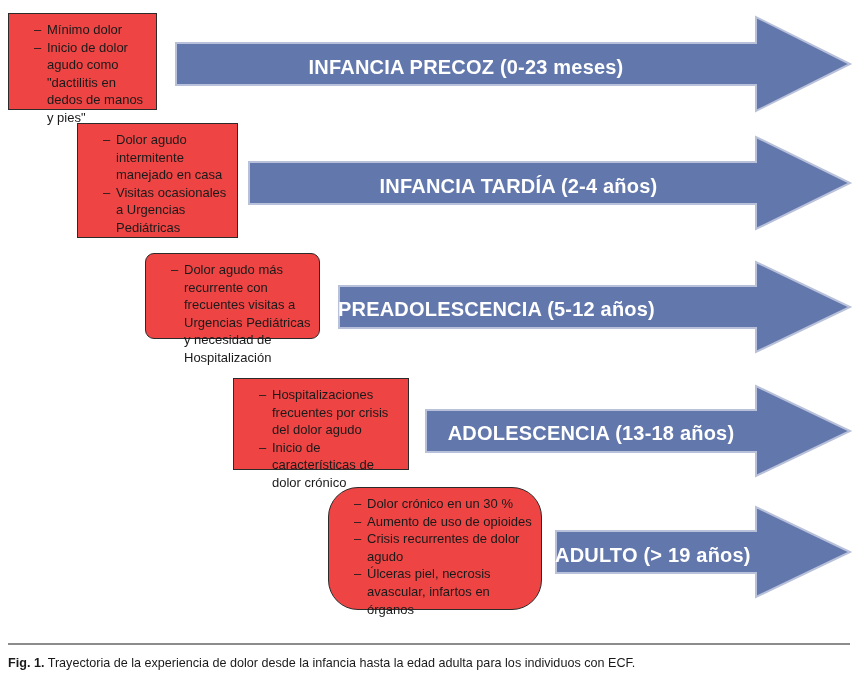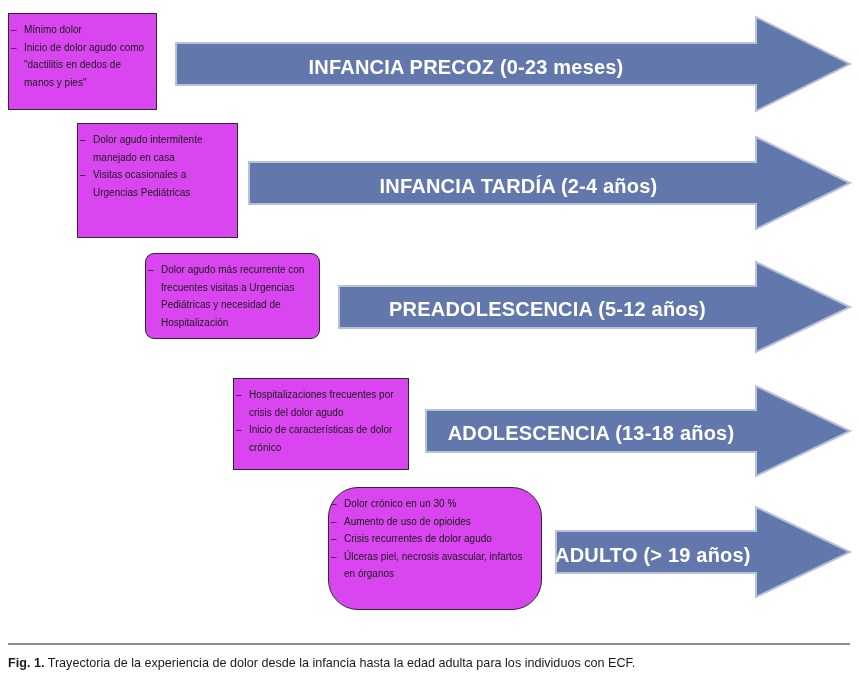--- a/index.html
+++ b/index.html
@@ -18,23 +18,23 @@
     position: relative;
     width: 858px;
     height: 692px;
   }
 
   
   .callout {
     position: absolute;
     box-sizing: border-box;
     border: 1.4px solid #2b2b2b;
-    background: #d946ef;
-    padding: 7px 8px 7px 2px;
-    font-size: 10px;
+    background: #ef4444;
+    padding: 7px 8px 7px 25px;
+    font-size: 13px;
     line-height: 17.6px;
     color: #1a1a1a;
     z-index: 3;
   }
   .callout ul {
     margin: 0;
     padding: 0;
     list-style: none;
   }
   .callout li {
@@ -132,21 +132,21 @@
     <ul>
       <li>Dolor agudo más recurrente con frecuentes visitas a Urgencias Pediátricas y necesidad de Hospitalización</li>
     </ul>
   </div>
 
   <div class="arrow" style="left:338px; top:261px; width:513px; height:92px;">
     <svg viewBox="0 0 513 92" preserveAspectRatio="none">
       <polygon points="1,25 418,25 418,1 512,46 418,91 418,67 1,67" fill="#6277ac" stroke="#b8c0da" stroke-width="2"></polygon>
     </svg>
   </div>
-  <div class="arrow-label" style="left:338px; top:298px; width:419px; text-align:center;">PREADOLESCENCIA (5-12 años)</div>
+  <div class="arrow-label" style="left:338px; top:298px; width:419px; text-align:left;">PREADOLESCENCIA (5-12 años)</div>
 
   <div class="callout" style="left:233px; top:378px; width:176px; height:92px;">
     <ul>
       <li>Hospitalizaciones frecuentes por crisis del dolor agudo</li>
       <li>Inicio de características de dolor crónico</li>
     </ul>
   </div>
 
   <div class="arrow" style="left:425px; top:385px; width:426px; height:92px;">
     <svg viewBox="0 0 426 92" preserveAspectRatio="none">

